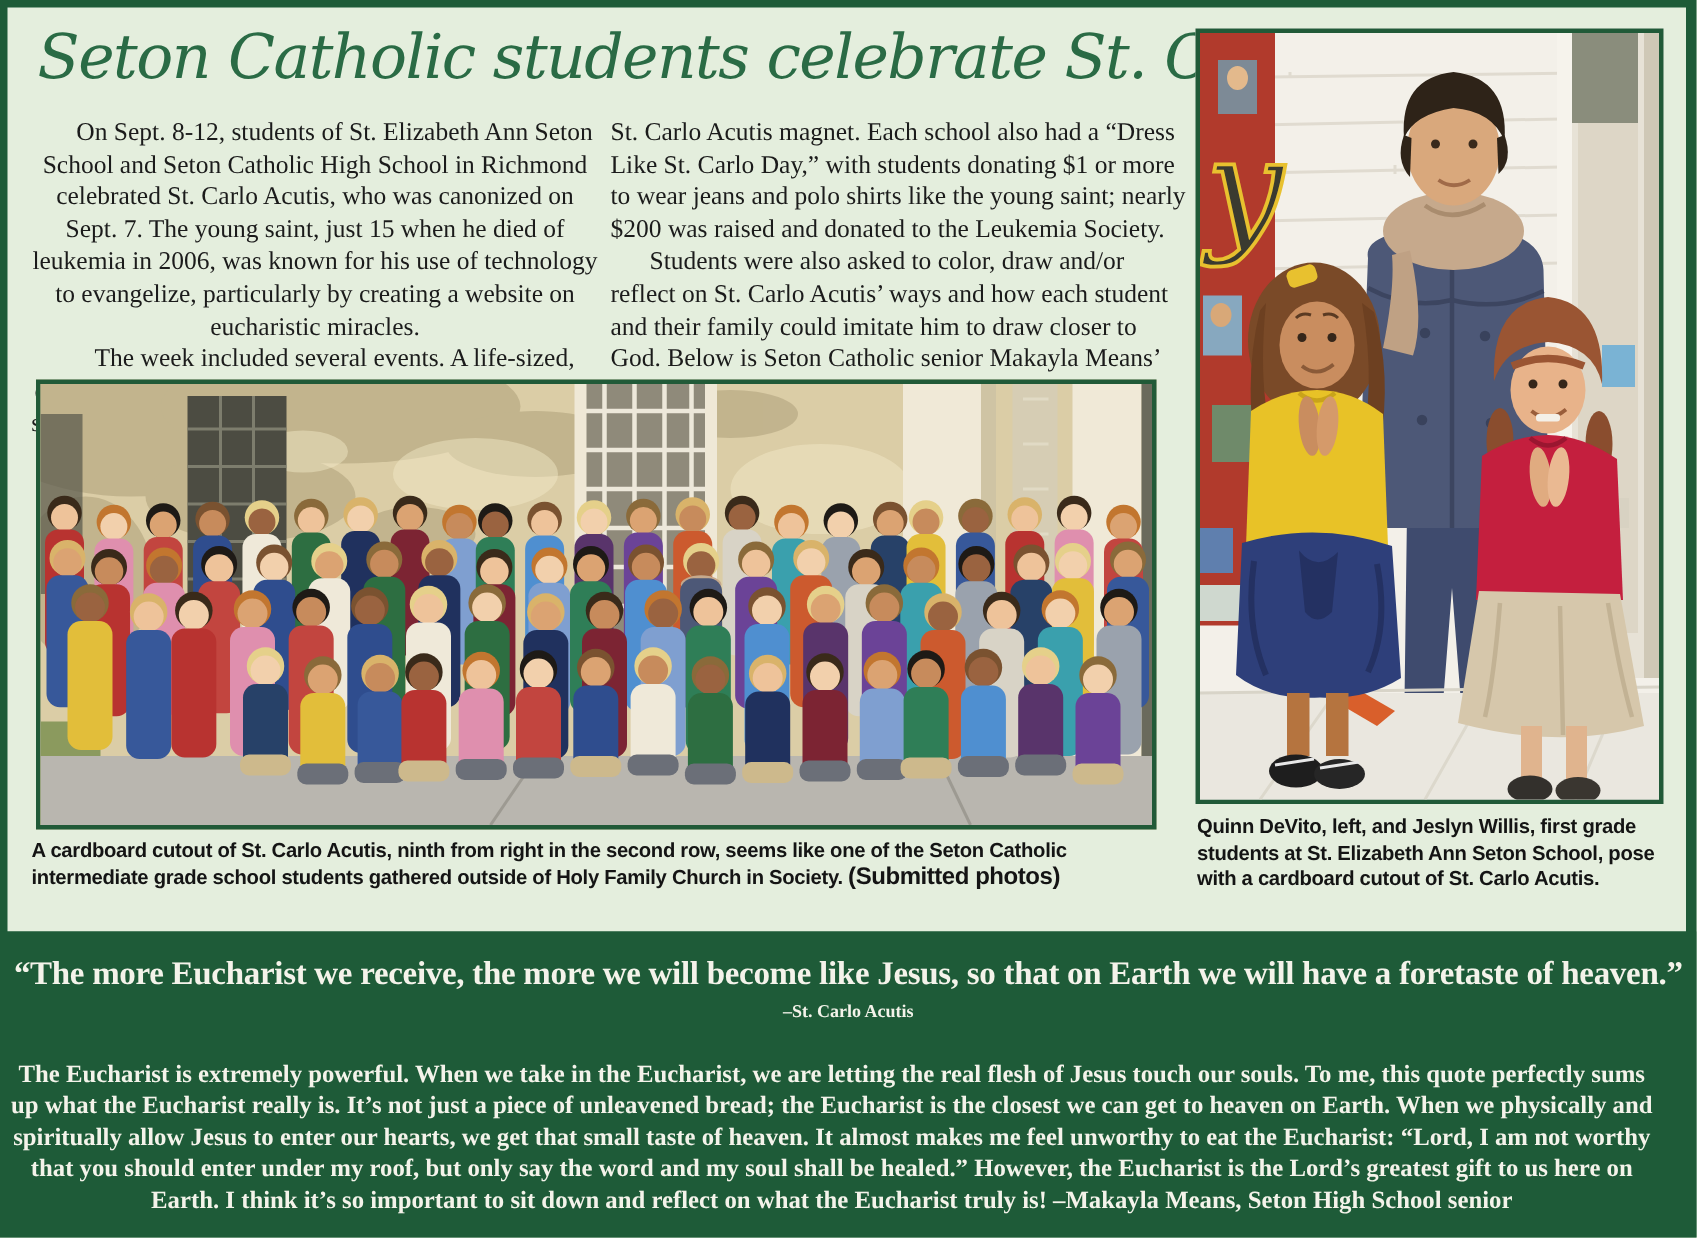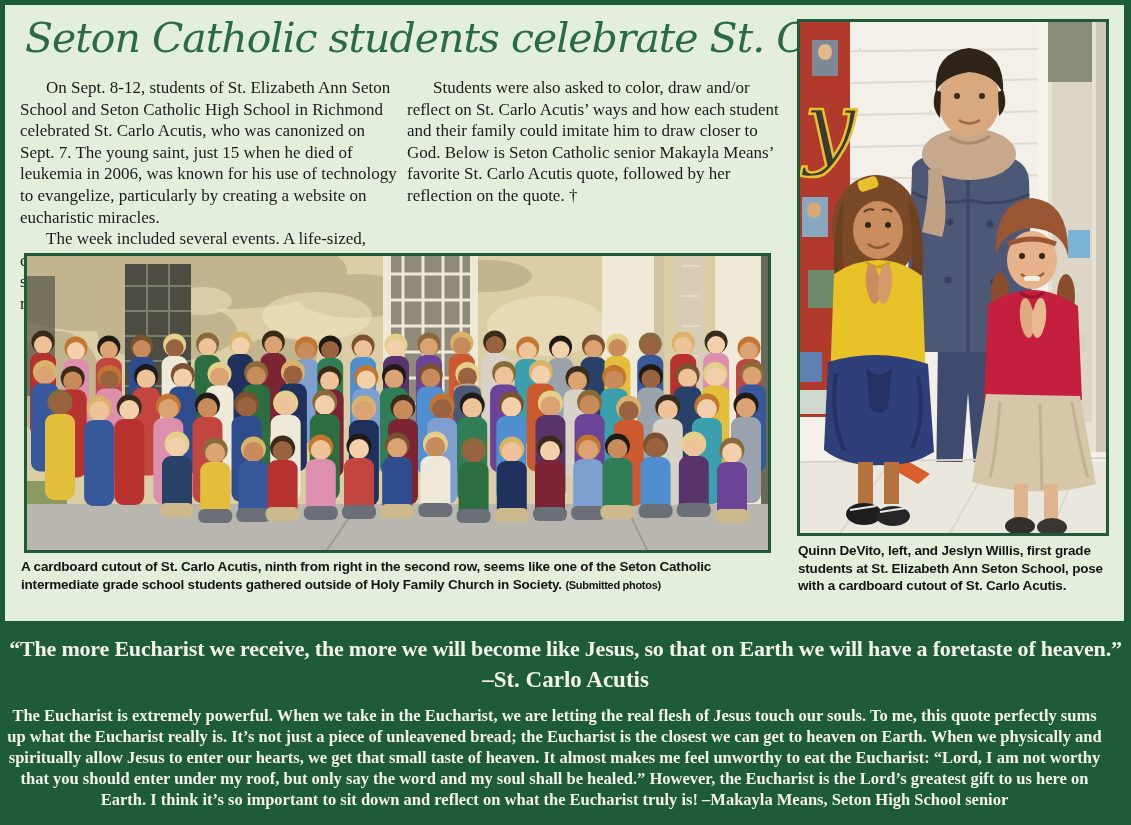--- a/index.html
+++ b/index.html
@@ -16,65 +16,66 @@
     position:absolute;left:25px;top:14px;width:760px;
     font-family:"DejaVu Serif", serif;font-style:italic;font-weight:500;
     font-size:41px;color:#2a6b45;letter-spacing:-1px;white-space:nowrap;
   }
   .col{
     position:absolute;top:77px;
     font-size:17px;line-height:21.6px;color:#1b1b1b;
   }
   .col p{margin:0;text-indent:26px;}
   .col p.no-indent{text-indent:0;}
-  .col1{left:20px;width:380px;}
+  .col1{left:20px;width:380px;text-align:center;}
   .col2{left:407px;width:384px;}
   .photo-frame{
     position:absolute;border:3px solid #215a38;background:#d9cba5;
   }
   .photo-main{left:24px;top:253px;width:741px;height:294px;}
   .photo-side{left:797px;top:19px;width:306px;height:511px;background:#f3f0e9;}
   .caption{
     position:absolute;
     font-family:"Liberation Sans", sans-serif;font-weight:bold;
     font-size:13.5px;line-height:17.5px;color:#141414;letter-spacing:-0.2px;
   }
   .caption-main{left:21px;top:558px;width:760px;}
   .caption-side{left:798px;top:542px;width:318px;}
-  .credit{font-size:11px;font-weight:bold;letter-spacing:-0.3px;}
+  .credit{font-size:16px;font-weight:bold;letter-spacing:-0.3px;}
   .banner{
     position:absolute;left:0;top:621px;width:1131px;height:204px;
     background:#1e5b38;color:#f4f3ea;text-align:center;
   }
   .quote{
     position:absolute;left:0;top:15px;width:1131px;
     font-size:22px;font-weight:bold;white-space:nowrap;letter-spacing:-0.2px;
   }
   .attribution{
     position:absolute;left:0;top:46px;width:1131px;
-    font-size:23px;font-weight:bold;
+    font-size:12px;font-weight:bold;
   }
   .reflection{
     position:absolute;left:2px;top:84px;width:1105px;
     font-size:16.5px;line-height:21px;font-weight:bold;
   }
   svg{display:block;}
 </style>
 </head>
 <body>
 
 <div class="page-inner"></div>
 
 <div class="headline">Seton Catholic students celebrate St. Carlo Acutis</div>
 
 <div class="col col1">
   <p>On Sept. 8-12, students of St. Elizabeth Ann Seton School and Seton Catholic High School in Richmond celebrated St. Carlo Acutis, who was canonized on Sept. 7. The young saint, just 15 when he died of leukemia in 2006, was known for his use of technology to evangelize, particularly by creating a website on eucharistic miracles.</p>
   <p>The week included several events. A life-sized, cardboard cutout of the saint was present at each of the school campuses for photo opportunities. Every student received a</p>
 </div>
 <div class="col col2">
+  <p class="no-indent">St. Carlo Acutis magnet. Each school also had a “Dress Like St. Carlo Day,” with students donating $1 or more to wear jeans and polo shirts like the young saint; nearly $200 was raised and donated to the Leukemia Society.</p>
   <p>Students were also asked to color, draw and/or reflect on St. Carlo Acutis’ ways and how each student and their family could imitate him to draw closer to God. Below is Seton Catholic senior Makayla Means’ favorite St. Carlo Acutis quote, followed by her reflection on the quote. †</p>
 </div>
 
 <div class="photo-frame photo-main">
   <svg id="group-svg" width="741" height="294" viewBox="0 0 741 294">
 
     <rect x="0" y="0" width="741" height="294" fill="#dbcda6"></rect>
 
     <g opacity="0.32" fill="#8e815c">
       <ellipse cx="60" cy="30" rx="95" ry="45"></ellipse>

